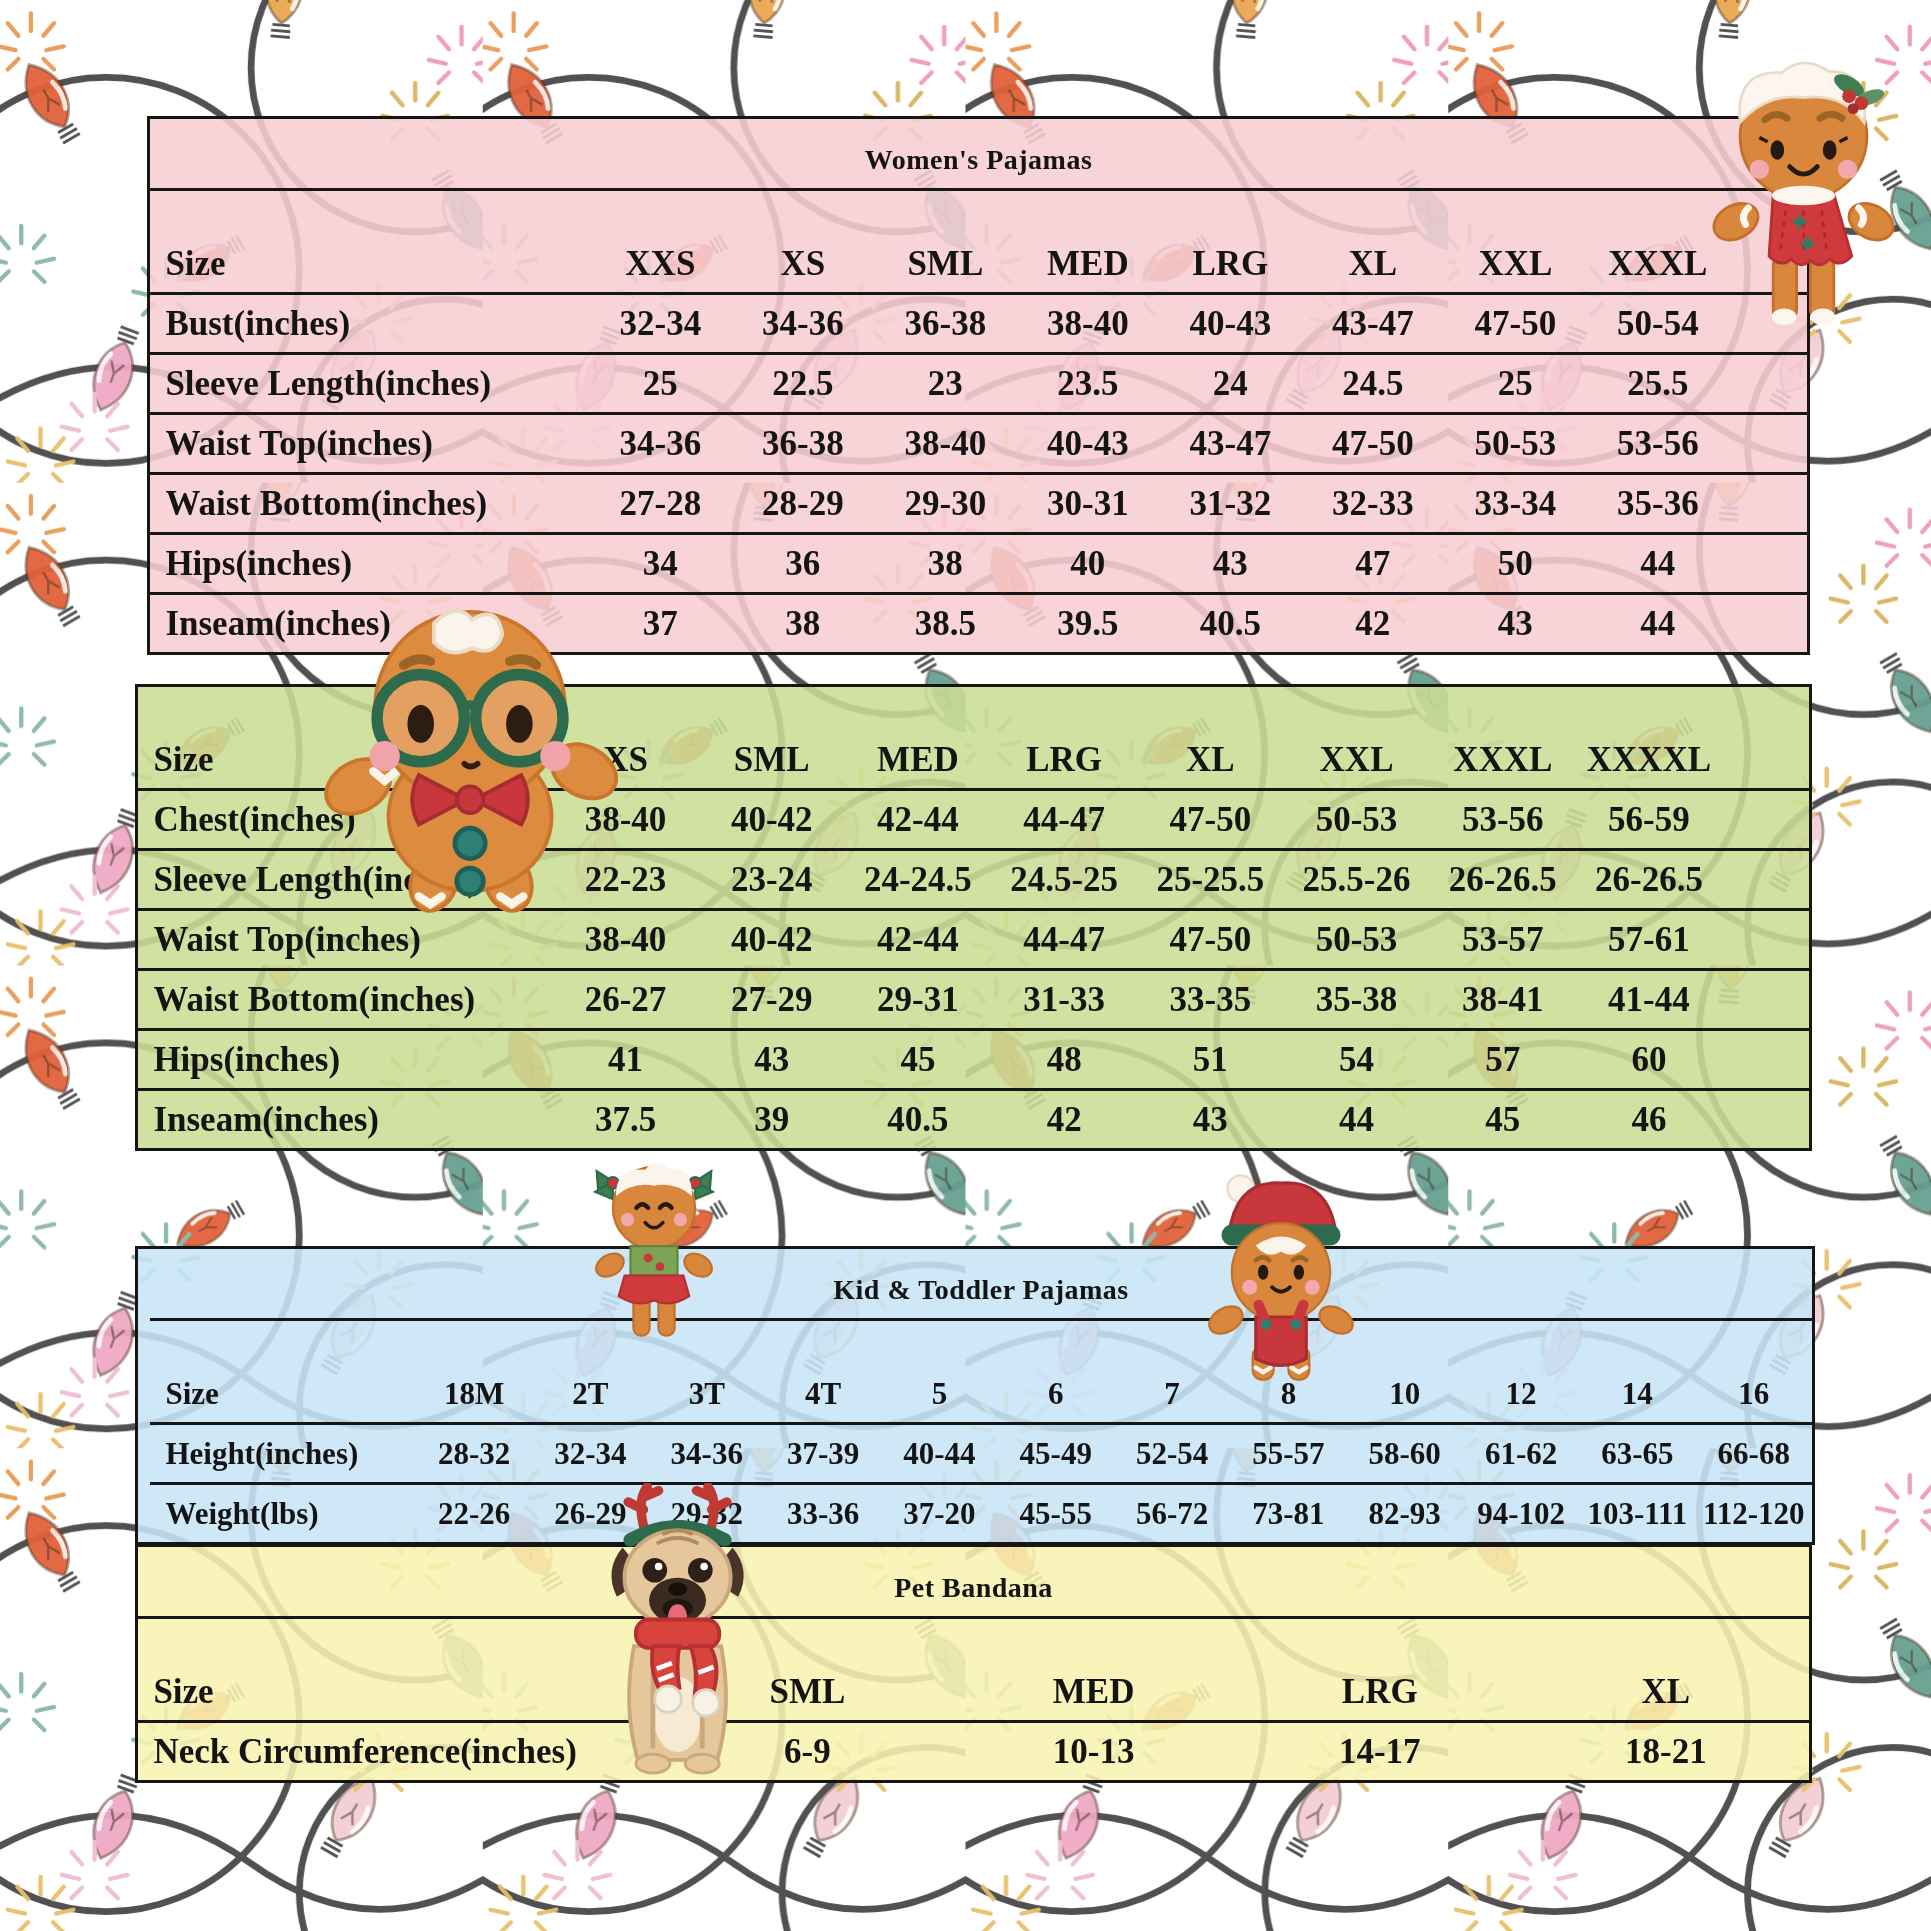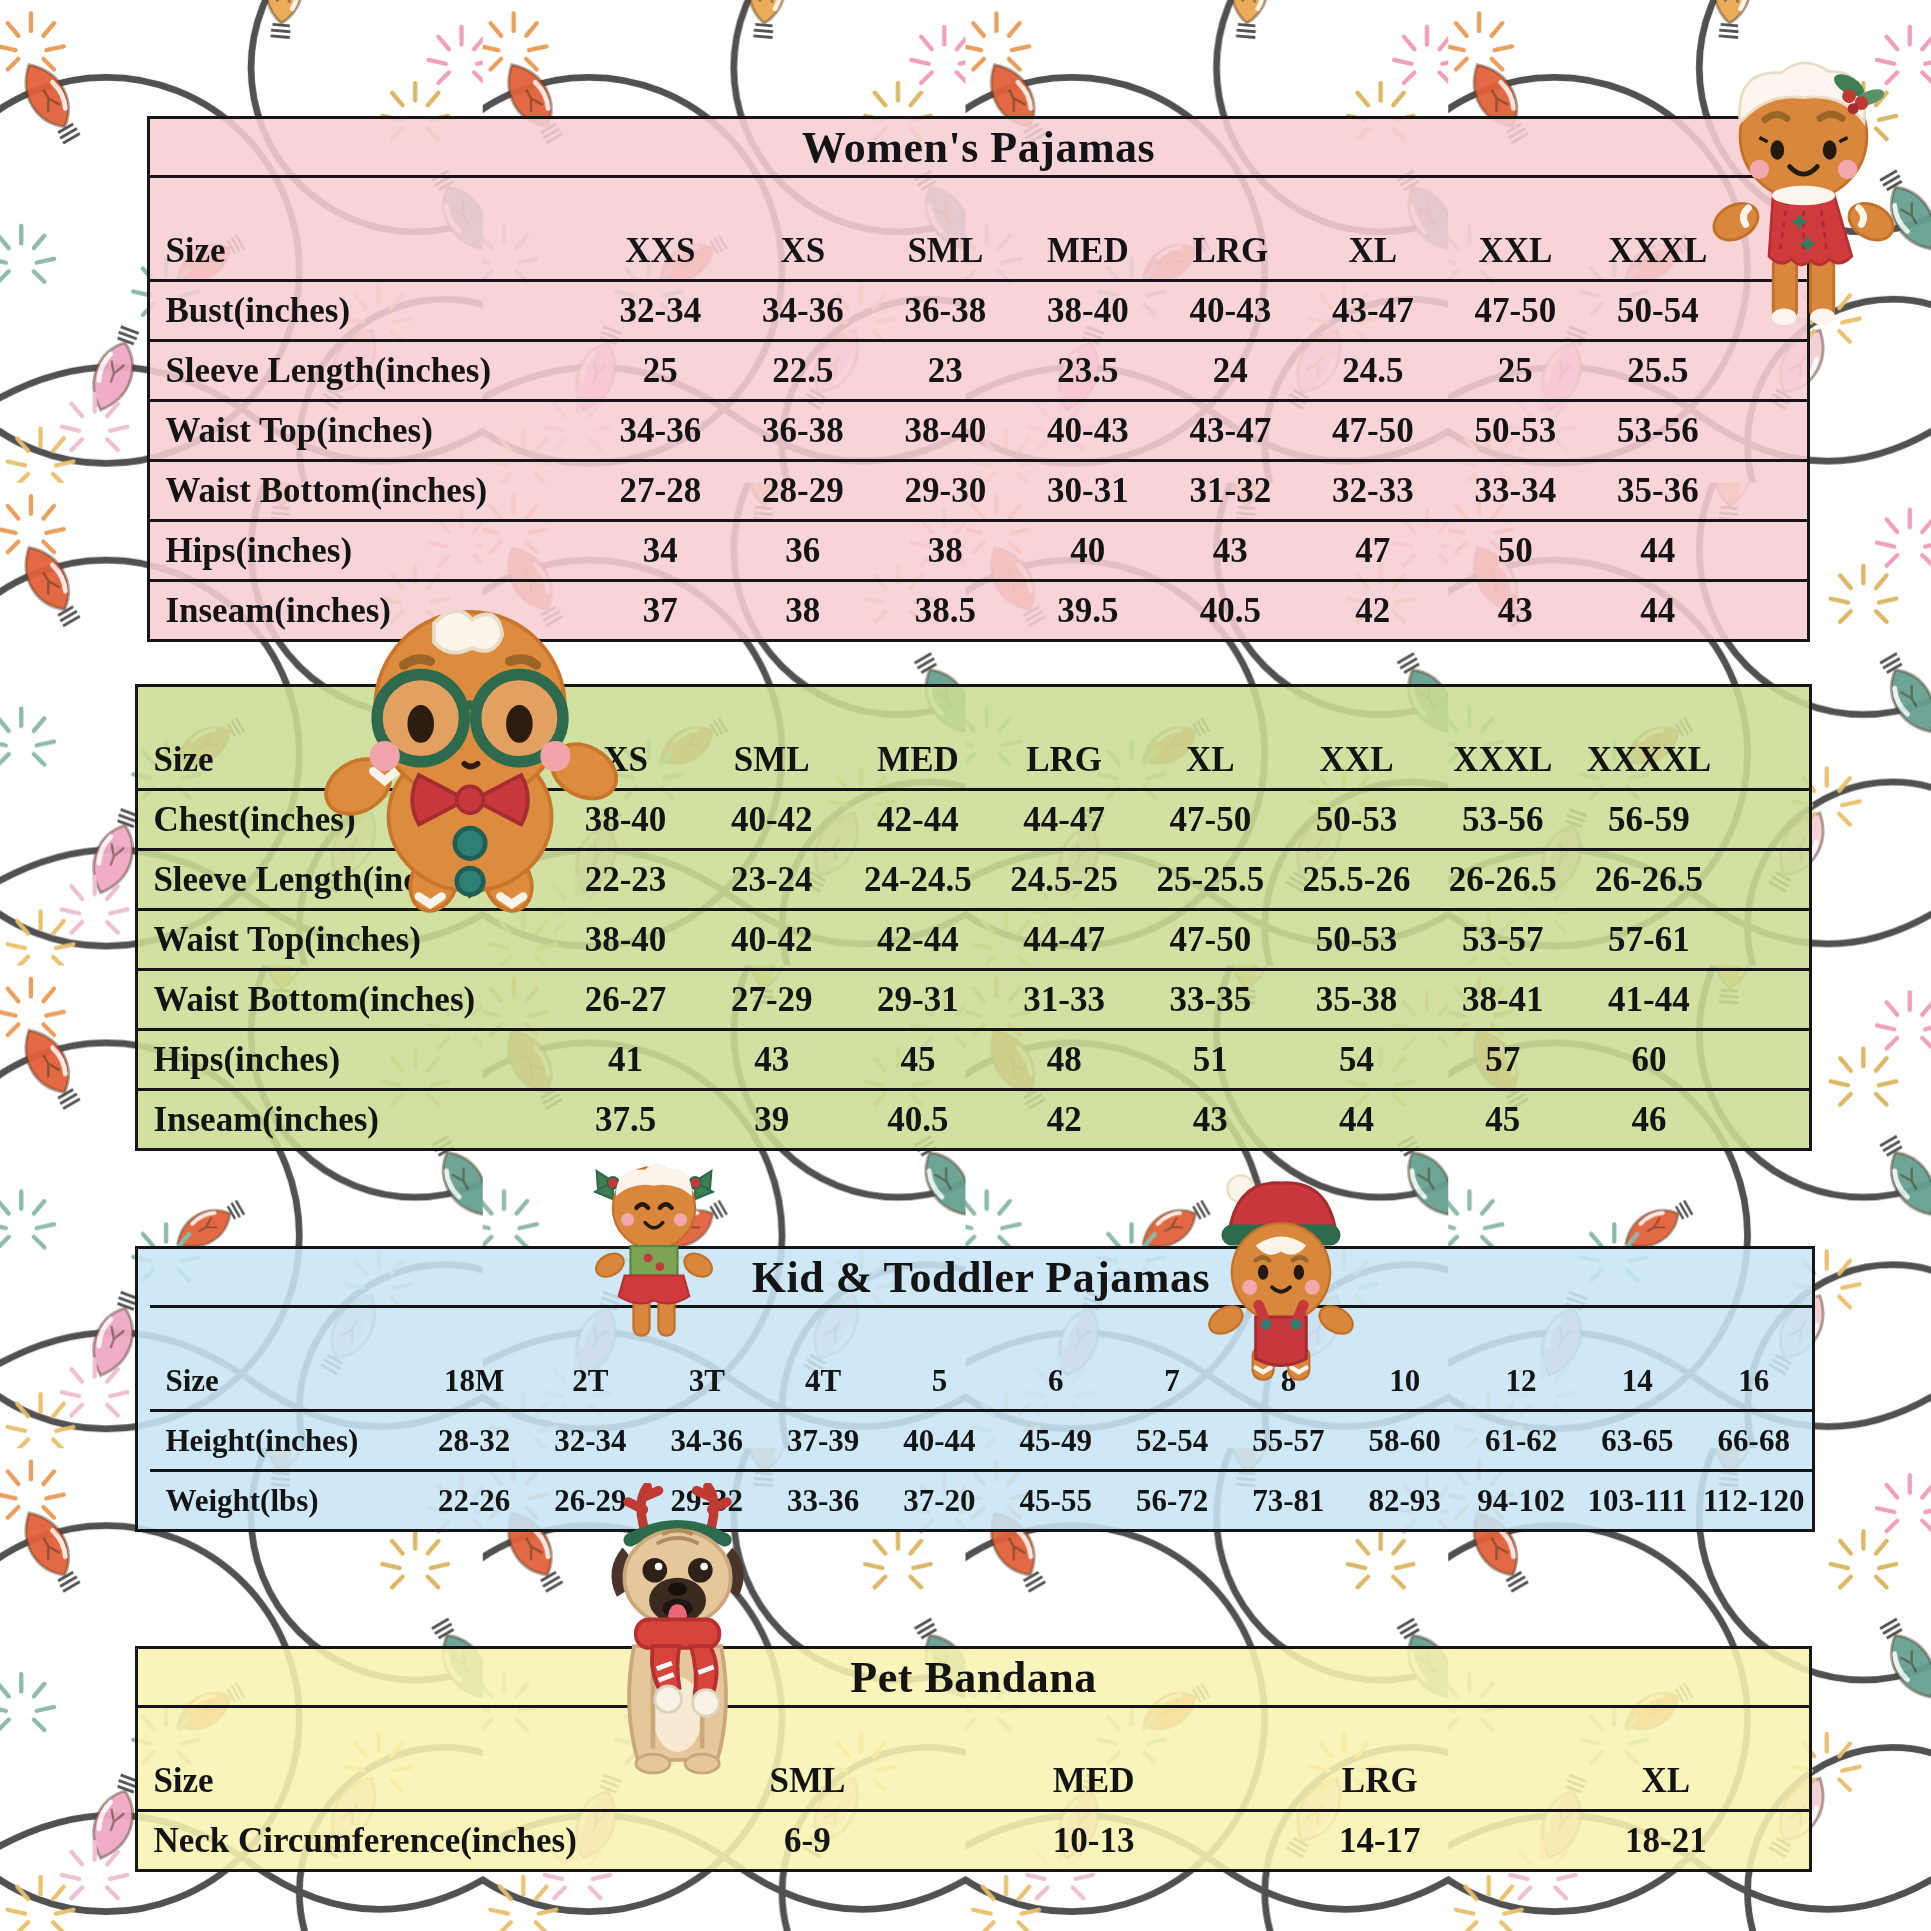--- a/index.html
+++ b/index.html
@@ -9,32 +9,32 @@
     font-family:"Liberation Serif","DejaVu Serif",serif;
     font-weight:bold;
   }
   .bg{position:absolute;left:0;top:0;z-index:0;}
   .size-table{
     position:absolute;z-index:1;box-sizing:border-box;
     border:3.9px solid #161616;
   }
   .tbl-title{
     height:56px;display:flex;align-items:center;justify-content:center;
-    font-size:44px;letter-spacing:0.5px;border-bottom:3.9px solid #161616;
+    font-size:28px;letter-spacing:0.5px;border-bottom:3.9px solid #161616;margin-top:13px;
   }
   table{width:100%;border-collapse:collapse;table-layout:fixed;margin-top:44px;}
   td{height:57px;font-size:35px;line-height:1;white-space:nowrap;vertical-align:middle;padding:0;}
   tr + tr td{border-top:3.9px solid #161616;}
   td.lbl{text-align:left;padding-left:15.4px;}
   td.val{text-align:center;}
   td.sp{padding:0;}
   .t-women{left:147px;top:116px;width:1663px;}
   .t-men{left:135px;top:684px;width:1677px;}
   .t-kids{left:135px;top:1246px;width:1680px;padding-left:12px;}
-  .t-pet{left:135px;top:1646px;width:1677px;}
+  .t-pet{left:135px;top:1544px;width:1677px;}
   .t-kids td{font-size:31px;}
   .deco{position:absolute;z-index:3;}
   .d-wgirl{left:1707px;top:48px;width:193px;height:295px;}
   .d-mman{left:324px;top:595px;width:294px;height:326px;}
   .d-kgirl{left:591px;top:1155px;width:126px;height:191px;}
   .d-kboy{left:1199px;top:1171px;width:164px;height:213px;}
   .d-pug{left:587px;top:1483px;width:183px;height:292px;}
 </style>
 </head>
 <body>

